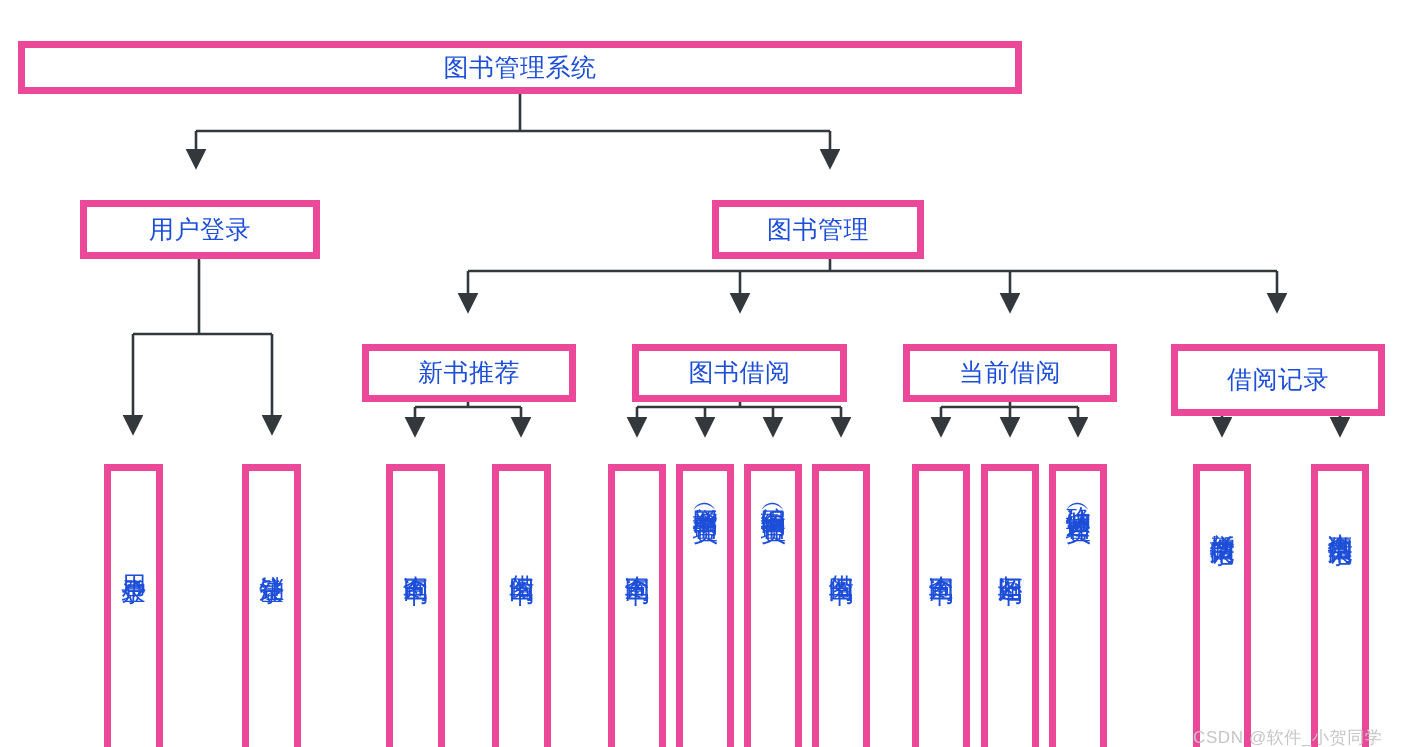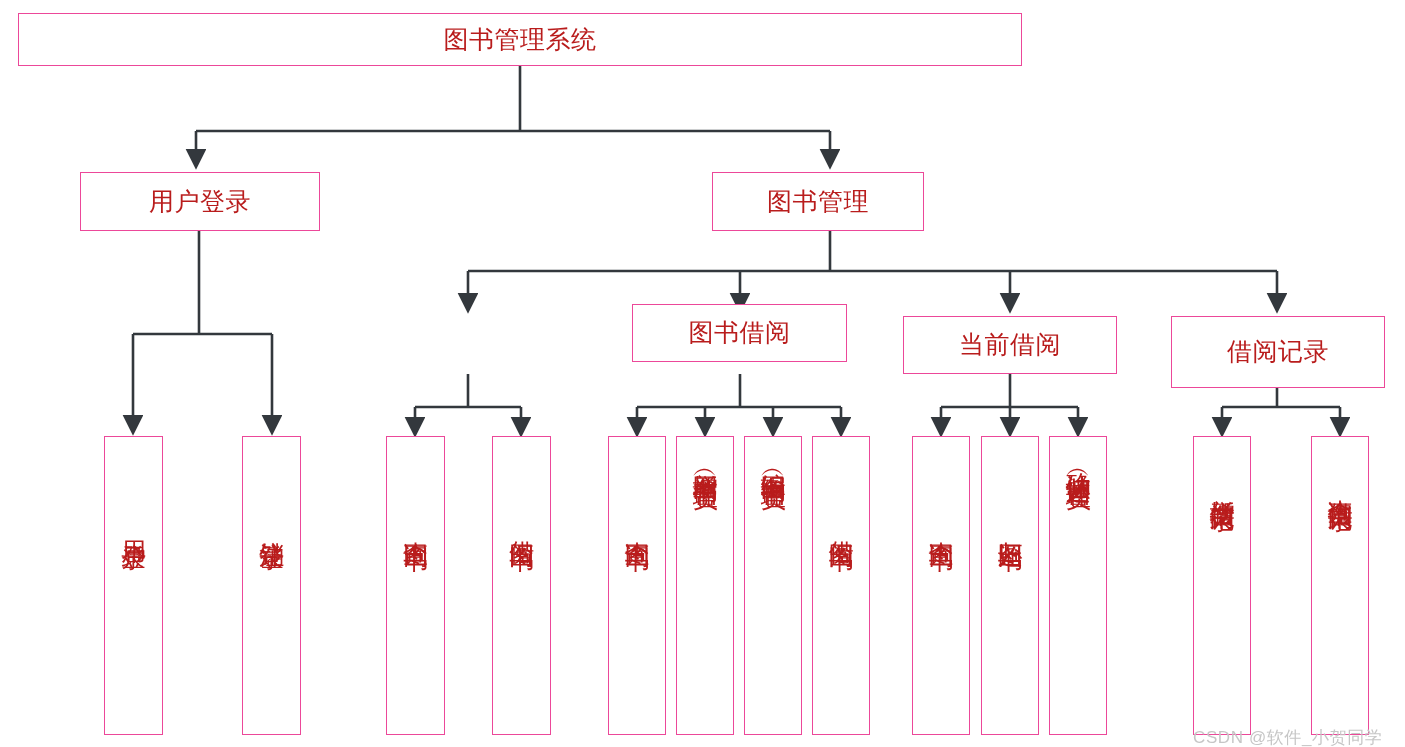--- a/index.html
+++ b/index.html
@@ -22,26 +22,27 @@
   svg#flow-svg {
     position: absolute;
     left: 0;
     top: 0;
     width: 1405px;
     height: 747px;
   }
   .node-box {
     position: absolute;
     box-sizing: border-box;
-    border: 1px solid #ec4899;
+    border: 7px solid #ec4899;
     background: #ffffff;
     display: flex;
     align-items: center;
     justify-content: center;
-    color: #b91c1c;
+    color: #1d4ed8;
+    margin-top: 28px;
   }
   .node-box.horizontal .node-label {
     font-size: 25px;
     line-height: 1.1;
     letter-spacing: 0.5px;
     white-space: nowrap;
   }
   .node-box.vertical {
     align-items: flex-start;
     justify-content: center;
@@ -130,21 +131,24 @@
     <span class="node-label">图书管理系统</span>
   </div>
 
   <div class="node-box horizontal" style="left:80px; top:172px; width:240px; height:59px;">
     <span class="node-label">用户登录</span>
   </div>
   <div class="node-box horizontal" style="left:712px; top:172px; width:212px; height:59px;">
     <span class="node-label">图书管理</span>
   </div>
 
-  <div class="node-box horizontal" style="left:632px; top:304px; width:215px; height:58px;text-align:right;">
+  <div class="node-box horizontal" style="left:362px; top:316px; width:214px; height:58px;">
+    <span class="node-label">新书推荐</span>
+  </div>
+  <div class="node-box horizontal" style="left:632px; top:316px; width:215px; height:58px;text-align:right;">
     <span class="node-label">图书借阅</span>
   </div>
   <div class="node-box horizontal" style="left:903px; top:316px; width:214px; height:58px;justify-content:center;">
     <span class="node-label">当前借阅</span>
   </div>
   <div class="node-box horizontal" style="left:1171px; top:316px; width:214px; height:72px;">
     <span class="node-label">借阅记录</span>
   </div>
 
   <div class="node-box vertical mid" style="left:104px; top:436px; width:59px; height:299px;">

